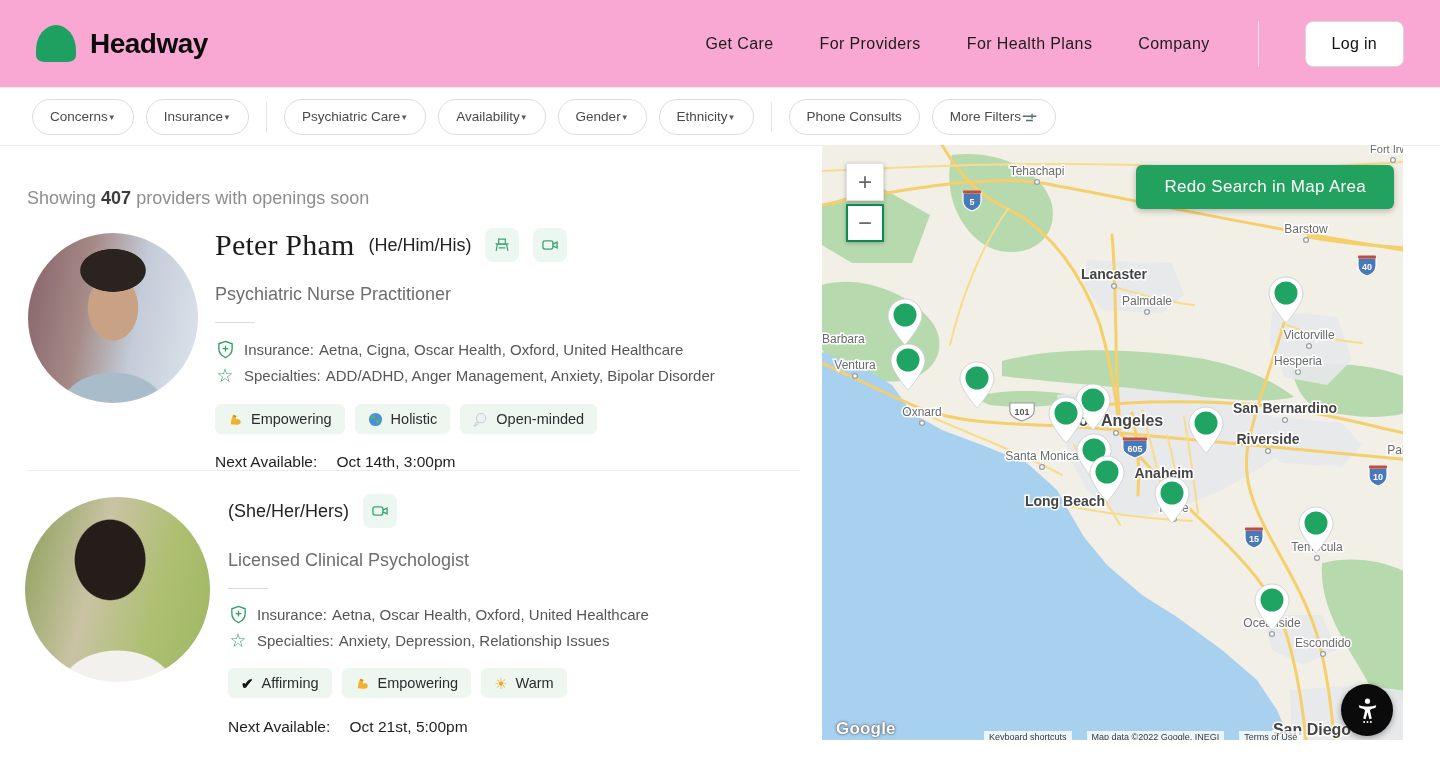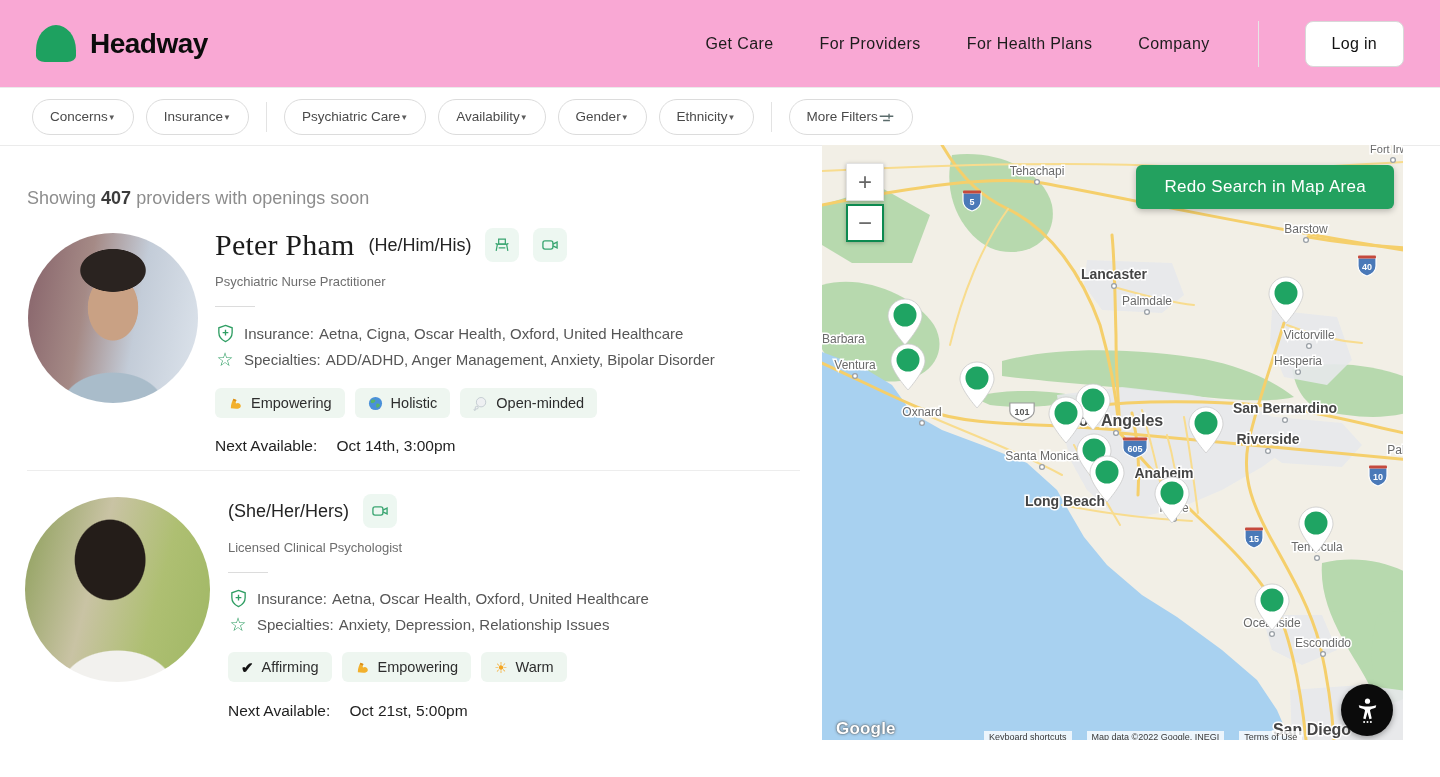--- a/index.html
+++ b/index.html
@@ -42,21 +42,21 @@
       radial-gradient(ellipse 58px 66px at 46% 34%, #241d19 60%, transparent 62%),
       radial-gradient(ellipse 34px 44px at 50% 36%, #b07a58 62%, transparent 64%),
       radial-gradient(ellipse 84px 58px at 50% 104%, #f2f1ee 66%, transparent 68%),
       linear-gradient(105deg,#95a464 6%,#c9c3a4 38%,#aebf72 68%,#9fb764 100%);}
   .card{position:absolute;}
   .name-row{display:flex;align-items:center;gap:14px;}
   .p-name{font-family:"Liberation Serif",serif;font-size:30px;color:#1b1b1b;letter-spacing:.2px;}
   .p-pronouns{font-size:18px;color:#242424;}
   .sess-icon{width:34px;height:34px;border-radius:8px;background:#edf7f1;display:inline-flex;
              align-items:center;justify-content:center;}
-  .p-title{font-size:13px;color:#6e6e6e;margin-top:12px;}
+  .p-title{font-size:18px;color:#6e6e6e;margin-top:22px;}
   .mini-hr{width:40px;height:1px;background:#dcdcdc;margin-top:17px;}
   .meta-row{display:flex;align-items:center;gap:9px;font-size:15px;color:#565656;margin-top:0;}
   .meta-icon{display:inline-flex;align-items:center;justify-content:center;width:20px;}
   .star-glyph{color:#2f9e63;font-size:19px;line-height:1;}
   .badges{display:flex;gap:10px;}
   .badge{display:inline-flex;align-items:center;gap:8px;height:30px;padding:0 13px;border-radius:6px;
          background:#eef6f0;font-size:14.5px;color:#2d2d2d;}
   .badge .b-icon{display:inline-flex;align-items:center;font-size:14px;line-height:1;}
   .next-row{font-size:15.5px;color:#1f1f1f;}
   .next-row .nv{margin-left:15px;}
@@ -124,20 +124,23 @@
     </button>
     <button class="pill">
       <span>Gender</span>
       <span class="caret">▼</span>
     </button>
     <button class="pill">
       <span>Ethnicity</span>
       <span class="caret">▼</span>
     </button>
     <div class="vdiv"></div>
+    <button class="pill">
+      <span>Phone Consults</span>
+    </button>
     <button class="pill">
       <span>More Filters</span>
       <span class="mf-icon">
         <svg viewBox="0 0 20 14" width="17" height="12">
             <path d="M2 5 H18 M6 10 H14 M13 2 V8" stroke="#5a6b6b" stroke-width="1.6" fill="none"></path>
           </svg>
       </span>
     </button>
   </div>
 

